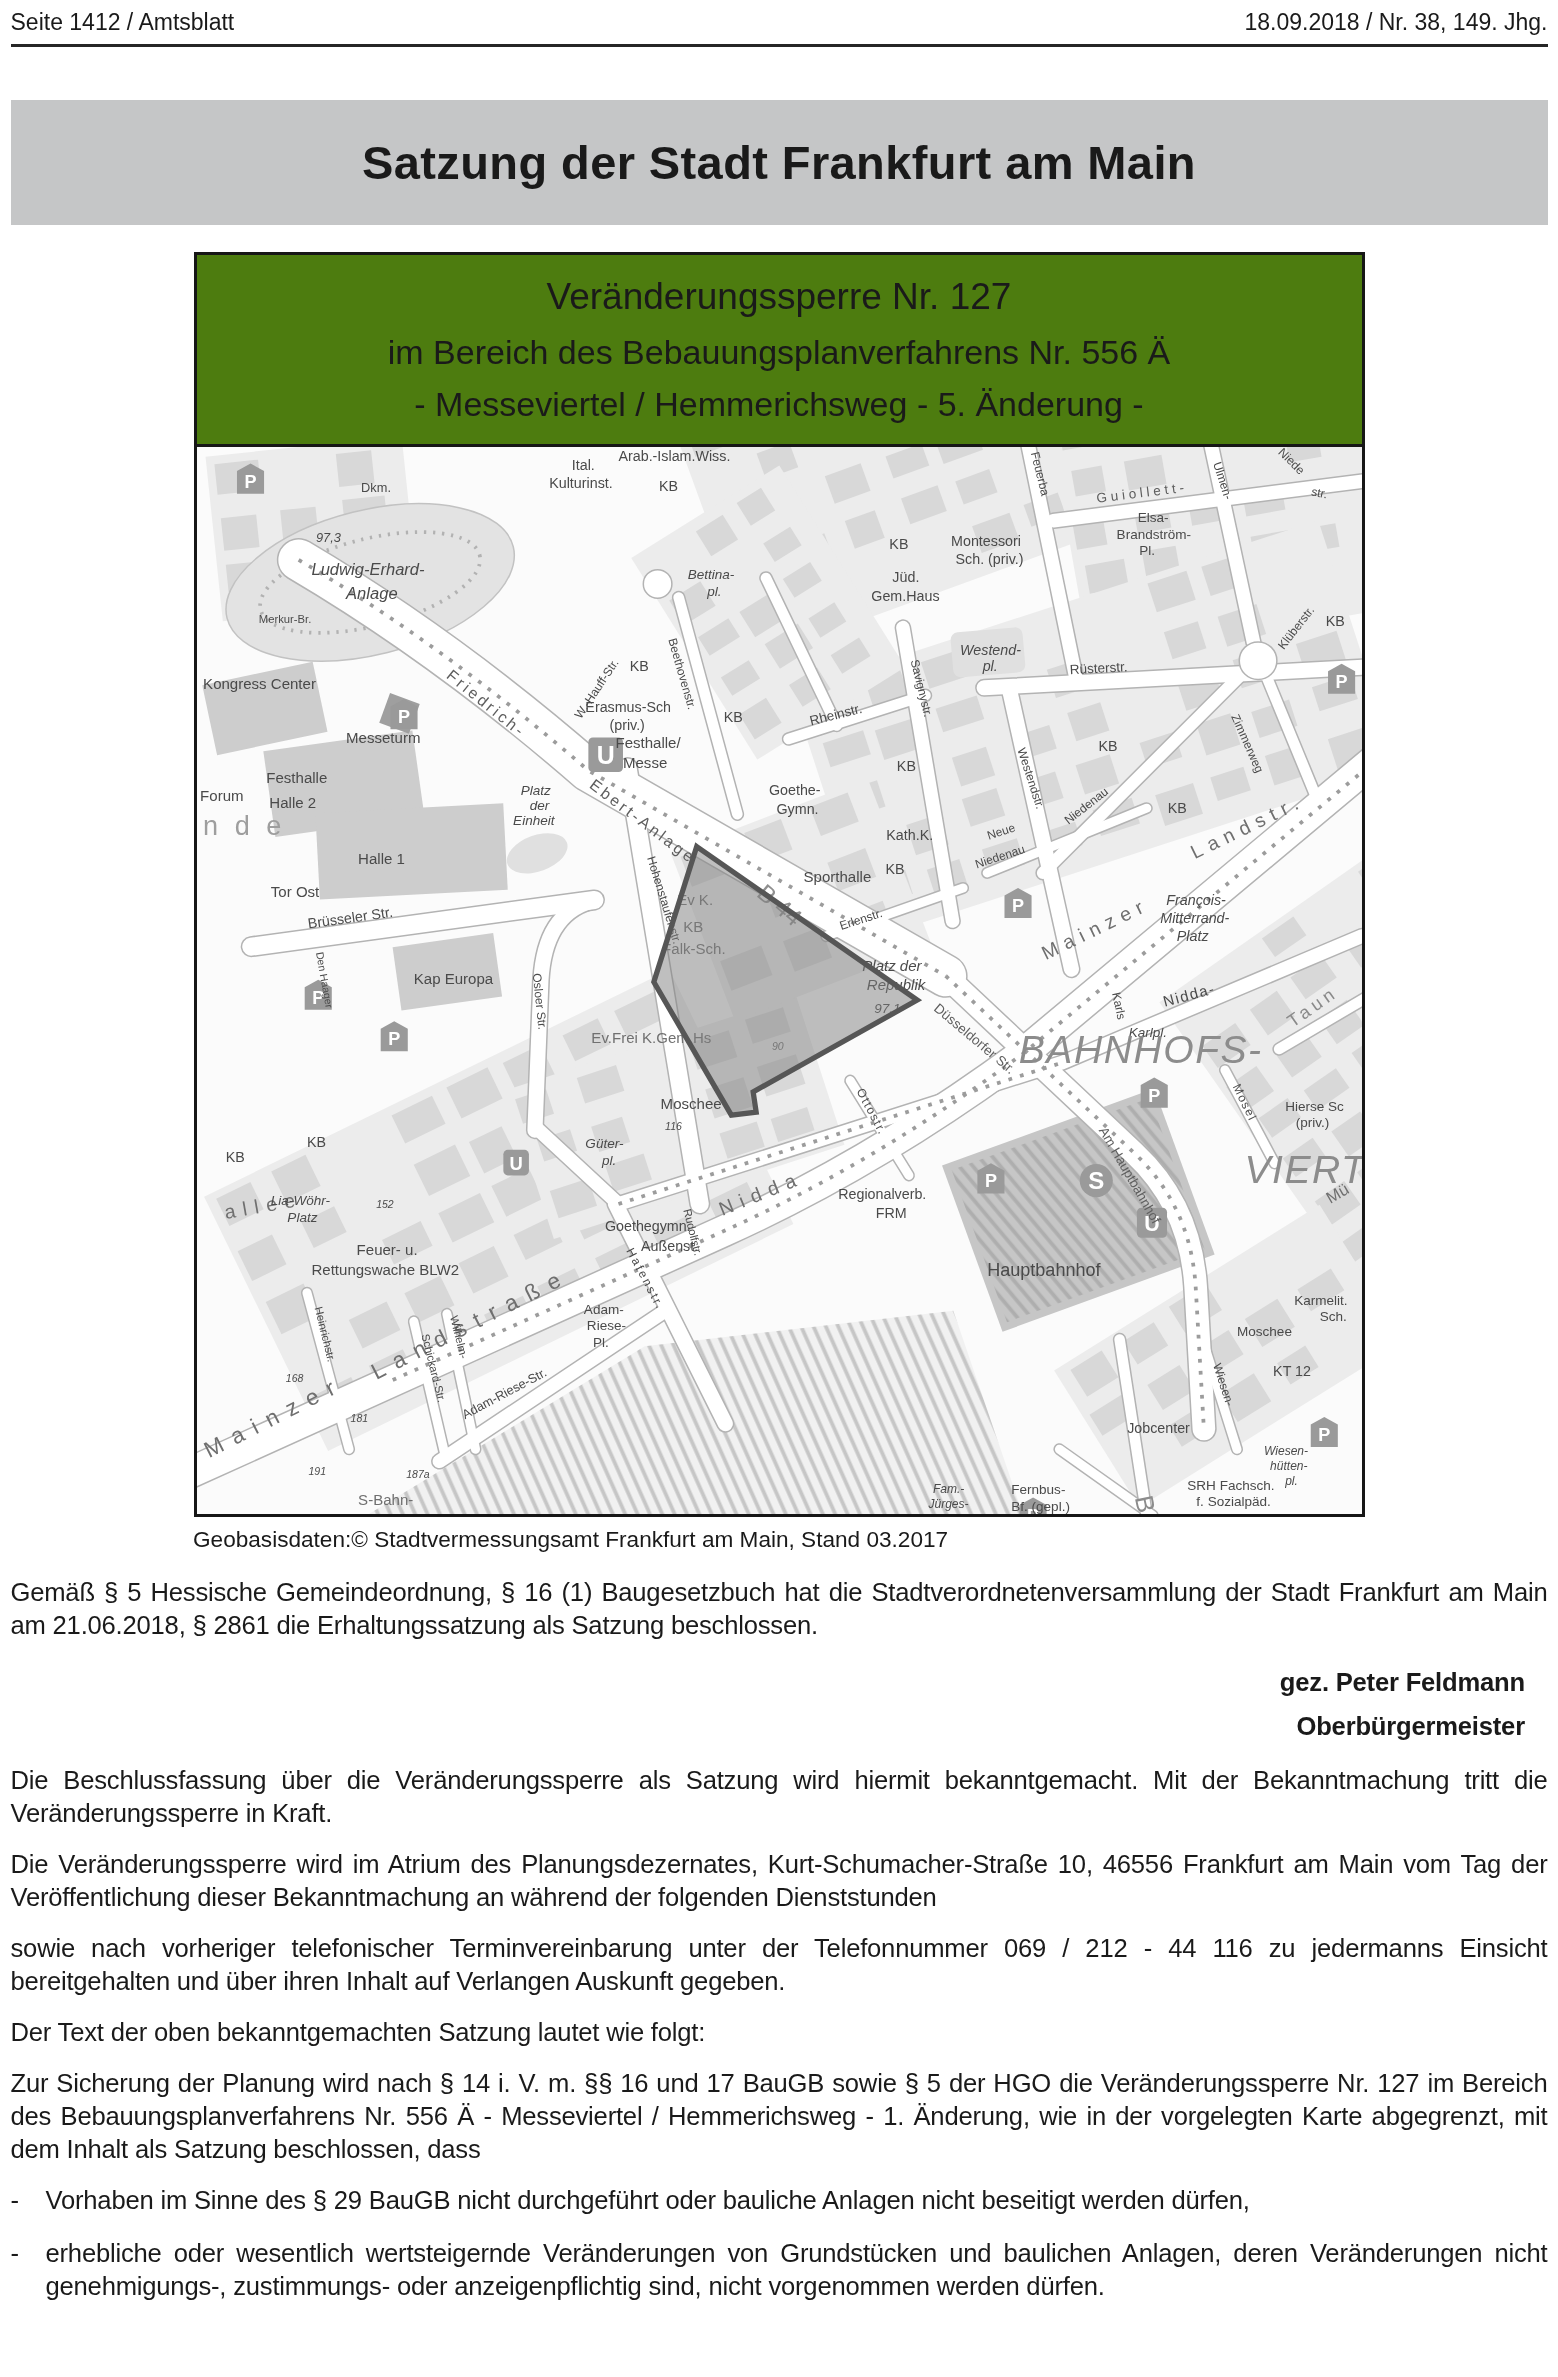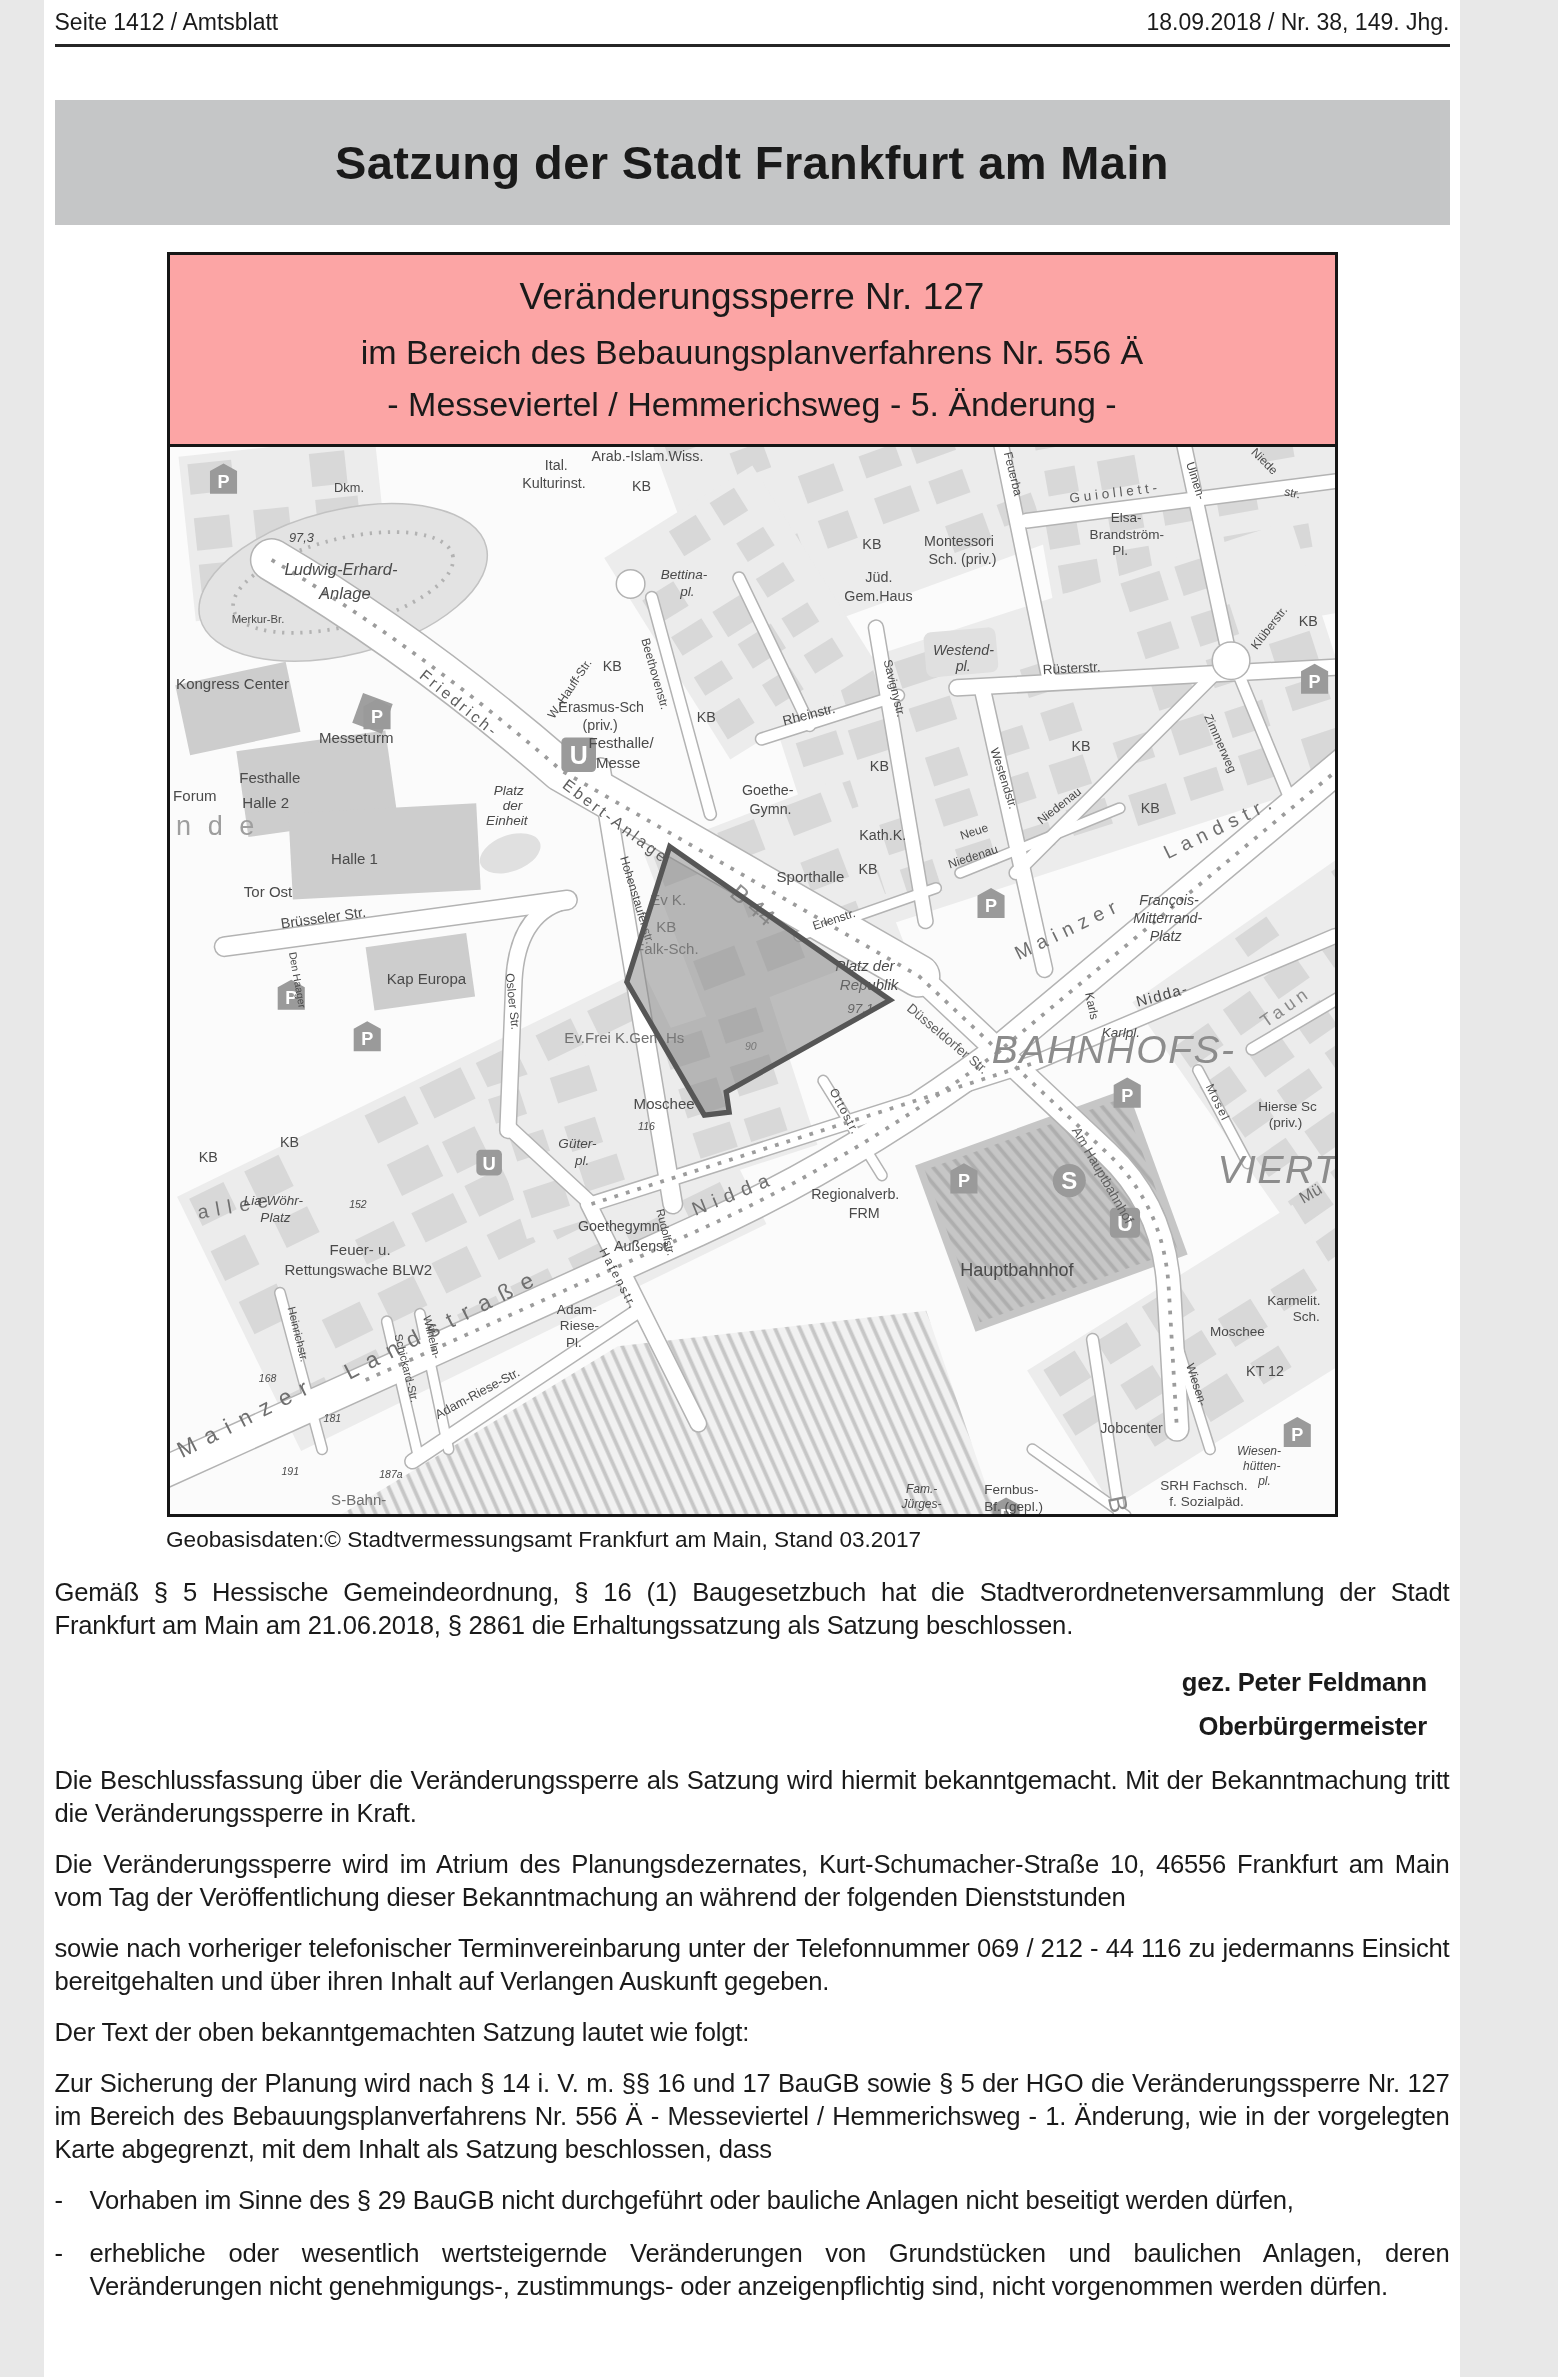--- a/index.html
+++ b/index.html
@@ -1,27 +1,27 @@
 <!DOCTYPE html>
 <html style="--banner-bg: #c5c6c7;font-size:12px"><head>
 <meta charset="utf-8">
 <style>
   html,body{margin:0;padding:0;background:#e8e8e8;}
-  .page{position:relative;width:1416px;height:2377px;background:#ffffff;
-        font-family:"Liberation Sans",sans-serif;color:#1a1a1a;overflow:hidden;margin-left:44px;}
+  .page{position:relative;width:1558px;height:2377px;background:#ffffff;
+        font-family:"Liberation Sans",sans-serif;color:#1a1a1a;overflow:hidden;}
   
   .header{display:flex;justify-content:space-between;align-items:flex-end;
           margin:0 10.5px;padding:9px 0 7.5px 0;border-bottom:3px solid #262626;
           font-size:23px;}
   
   .banner{margin:53px 10.5px 0 10.5px;height:125px;background:var(--banner-bg,#c5c6c7);
           display:flex;align-items:center;justify-content:center;}
   .banner h1{margin:0;font-size:47px;font-weight:bold;letter-spacing:0.4px;}
   
-  .figure{width:1165px;margin:27px auto 0 auto;border:3.8px solid #161616;background:#fca5a5;}
+  .figure{width:1165px;margin:27px auto 0 auto;border:3.8px solid #161616;background:#4d7c0f;}
   .figure-title{padding:16.6px 7.5px 19.6px 7.5px;text-align:center;border-bottom:3.8px solid #161616;}
   .ft1{font-size:37px;margin:4.5px 0 15px 0;}
   .ft2{font-size:34px;margin:0 0 13.5px 0;}
   .ft3{font-size:34px;margin:0;}
   .map-wrap{position:relative;width:1165px;height:1067px;overflow:hidden;background:#fbfbfb;}
   svg{display:block;}
   .caption{width:1172px;margin:10.5px auto 0 auto;font-size:22.6px;}
   
   .body{margin:22.6px 10.5px 0 10.5px;font-size:25.6px;line-height:33px;letter-spacing:-0.2px;}
   .body p{margin:0 0 18px 0;text-align:justify;}

